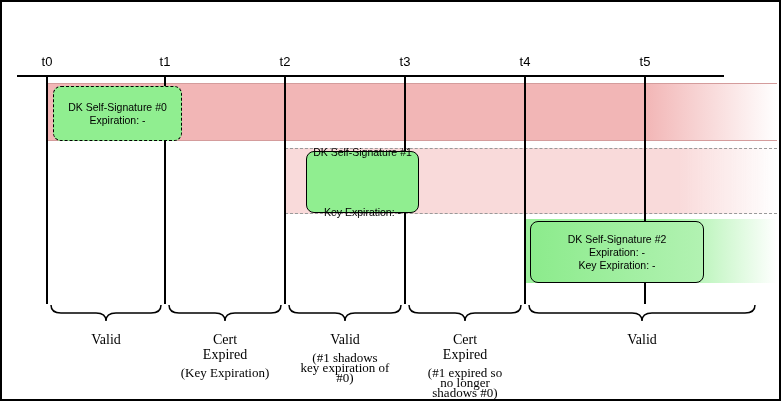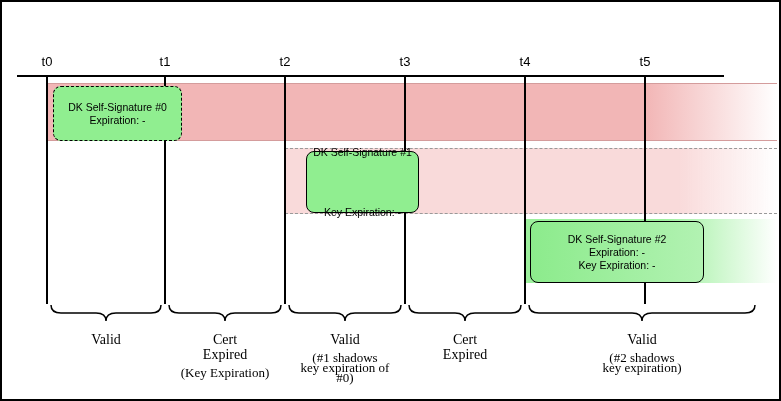--- a/index.html
+++ b/index.html
@@ -162,20 +162,21 @@
   </div>
   <div class="seg" style="left:283px;width:120px">
     <div class="seg-label">Valid</div>
     <div class="seg-sub">(#1 shadows
 key expiration of
 #0)</div>
   </div>
   <div class="seg" style="left:403px;width:120px">
     <div class="seg-label">Cert
 Expired</div>
+    <div class="seg-sub">(#1 expired so
+no longer
+shadows #0)</div>
   </div>
   <div class="seg" style="left:523px;width:234px">
     <div class="seg-label">Valid</div>
-    <div class="seg-sub">(#2 shadows
-key expiration)</div>
   </div>
 
 </div>
 
 </body></html>

